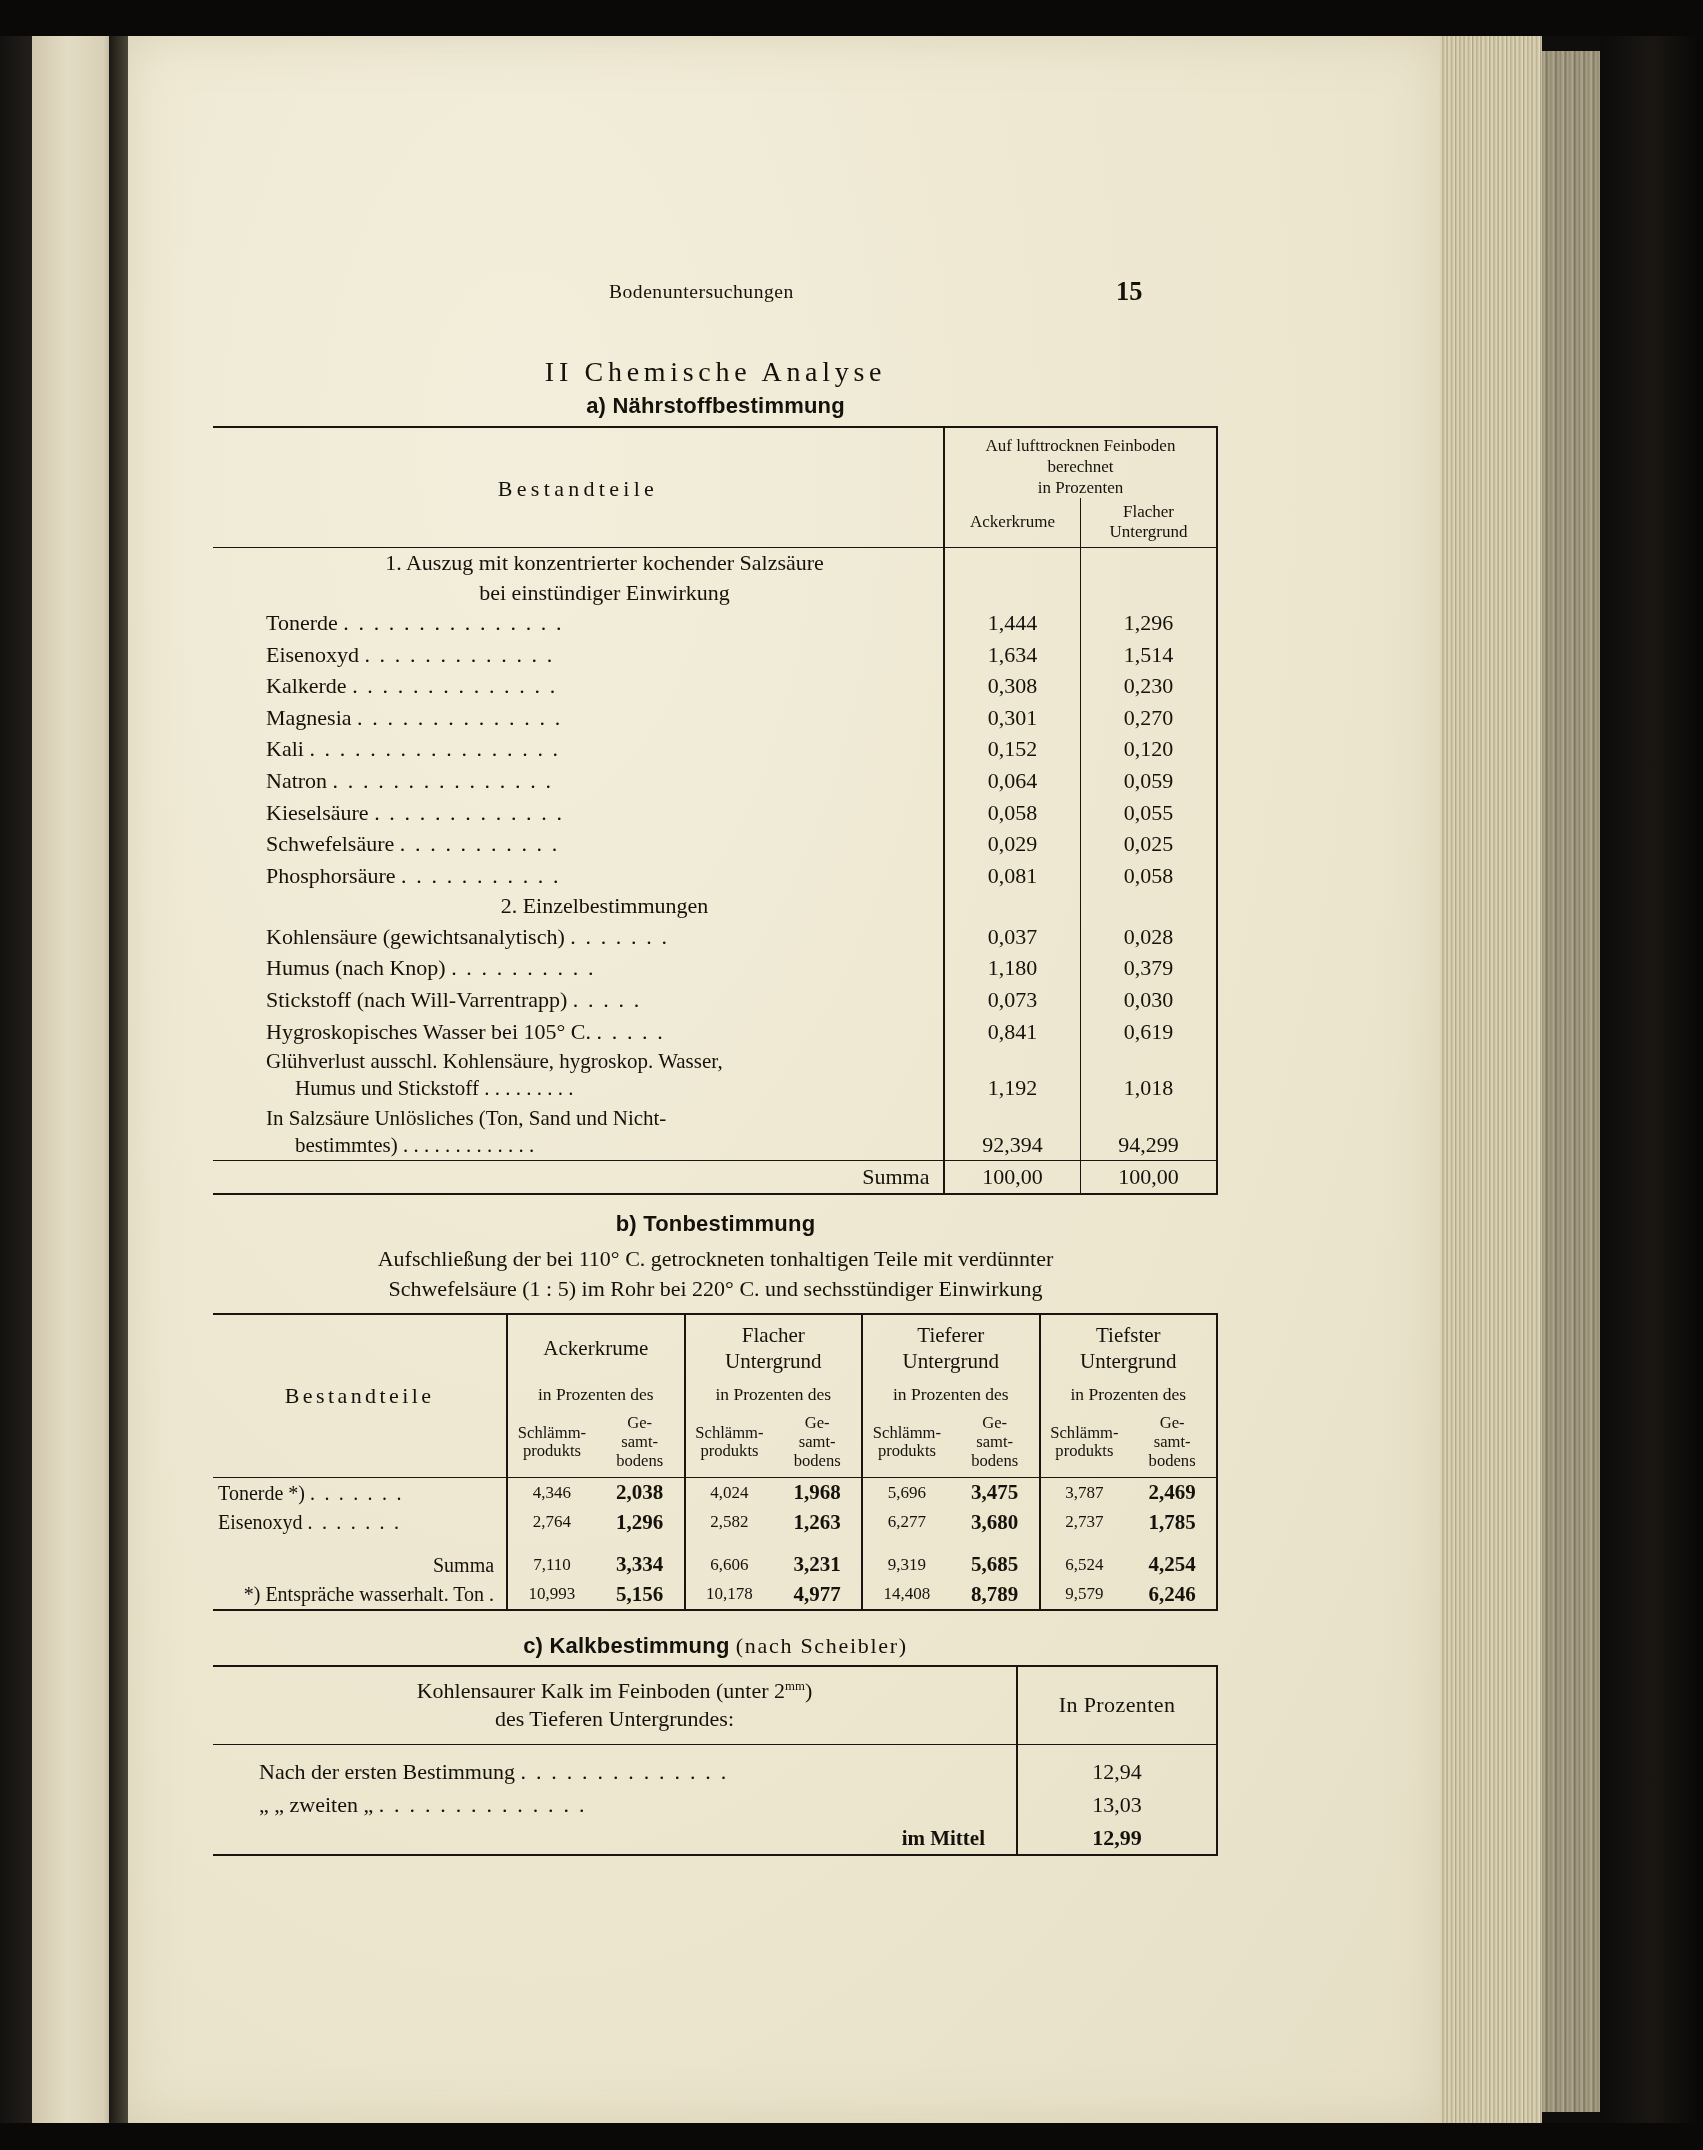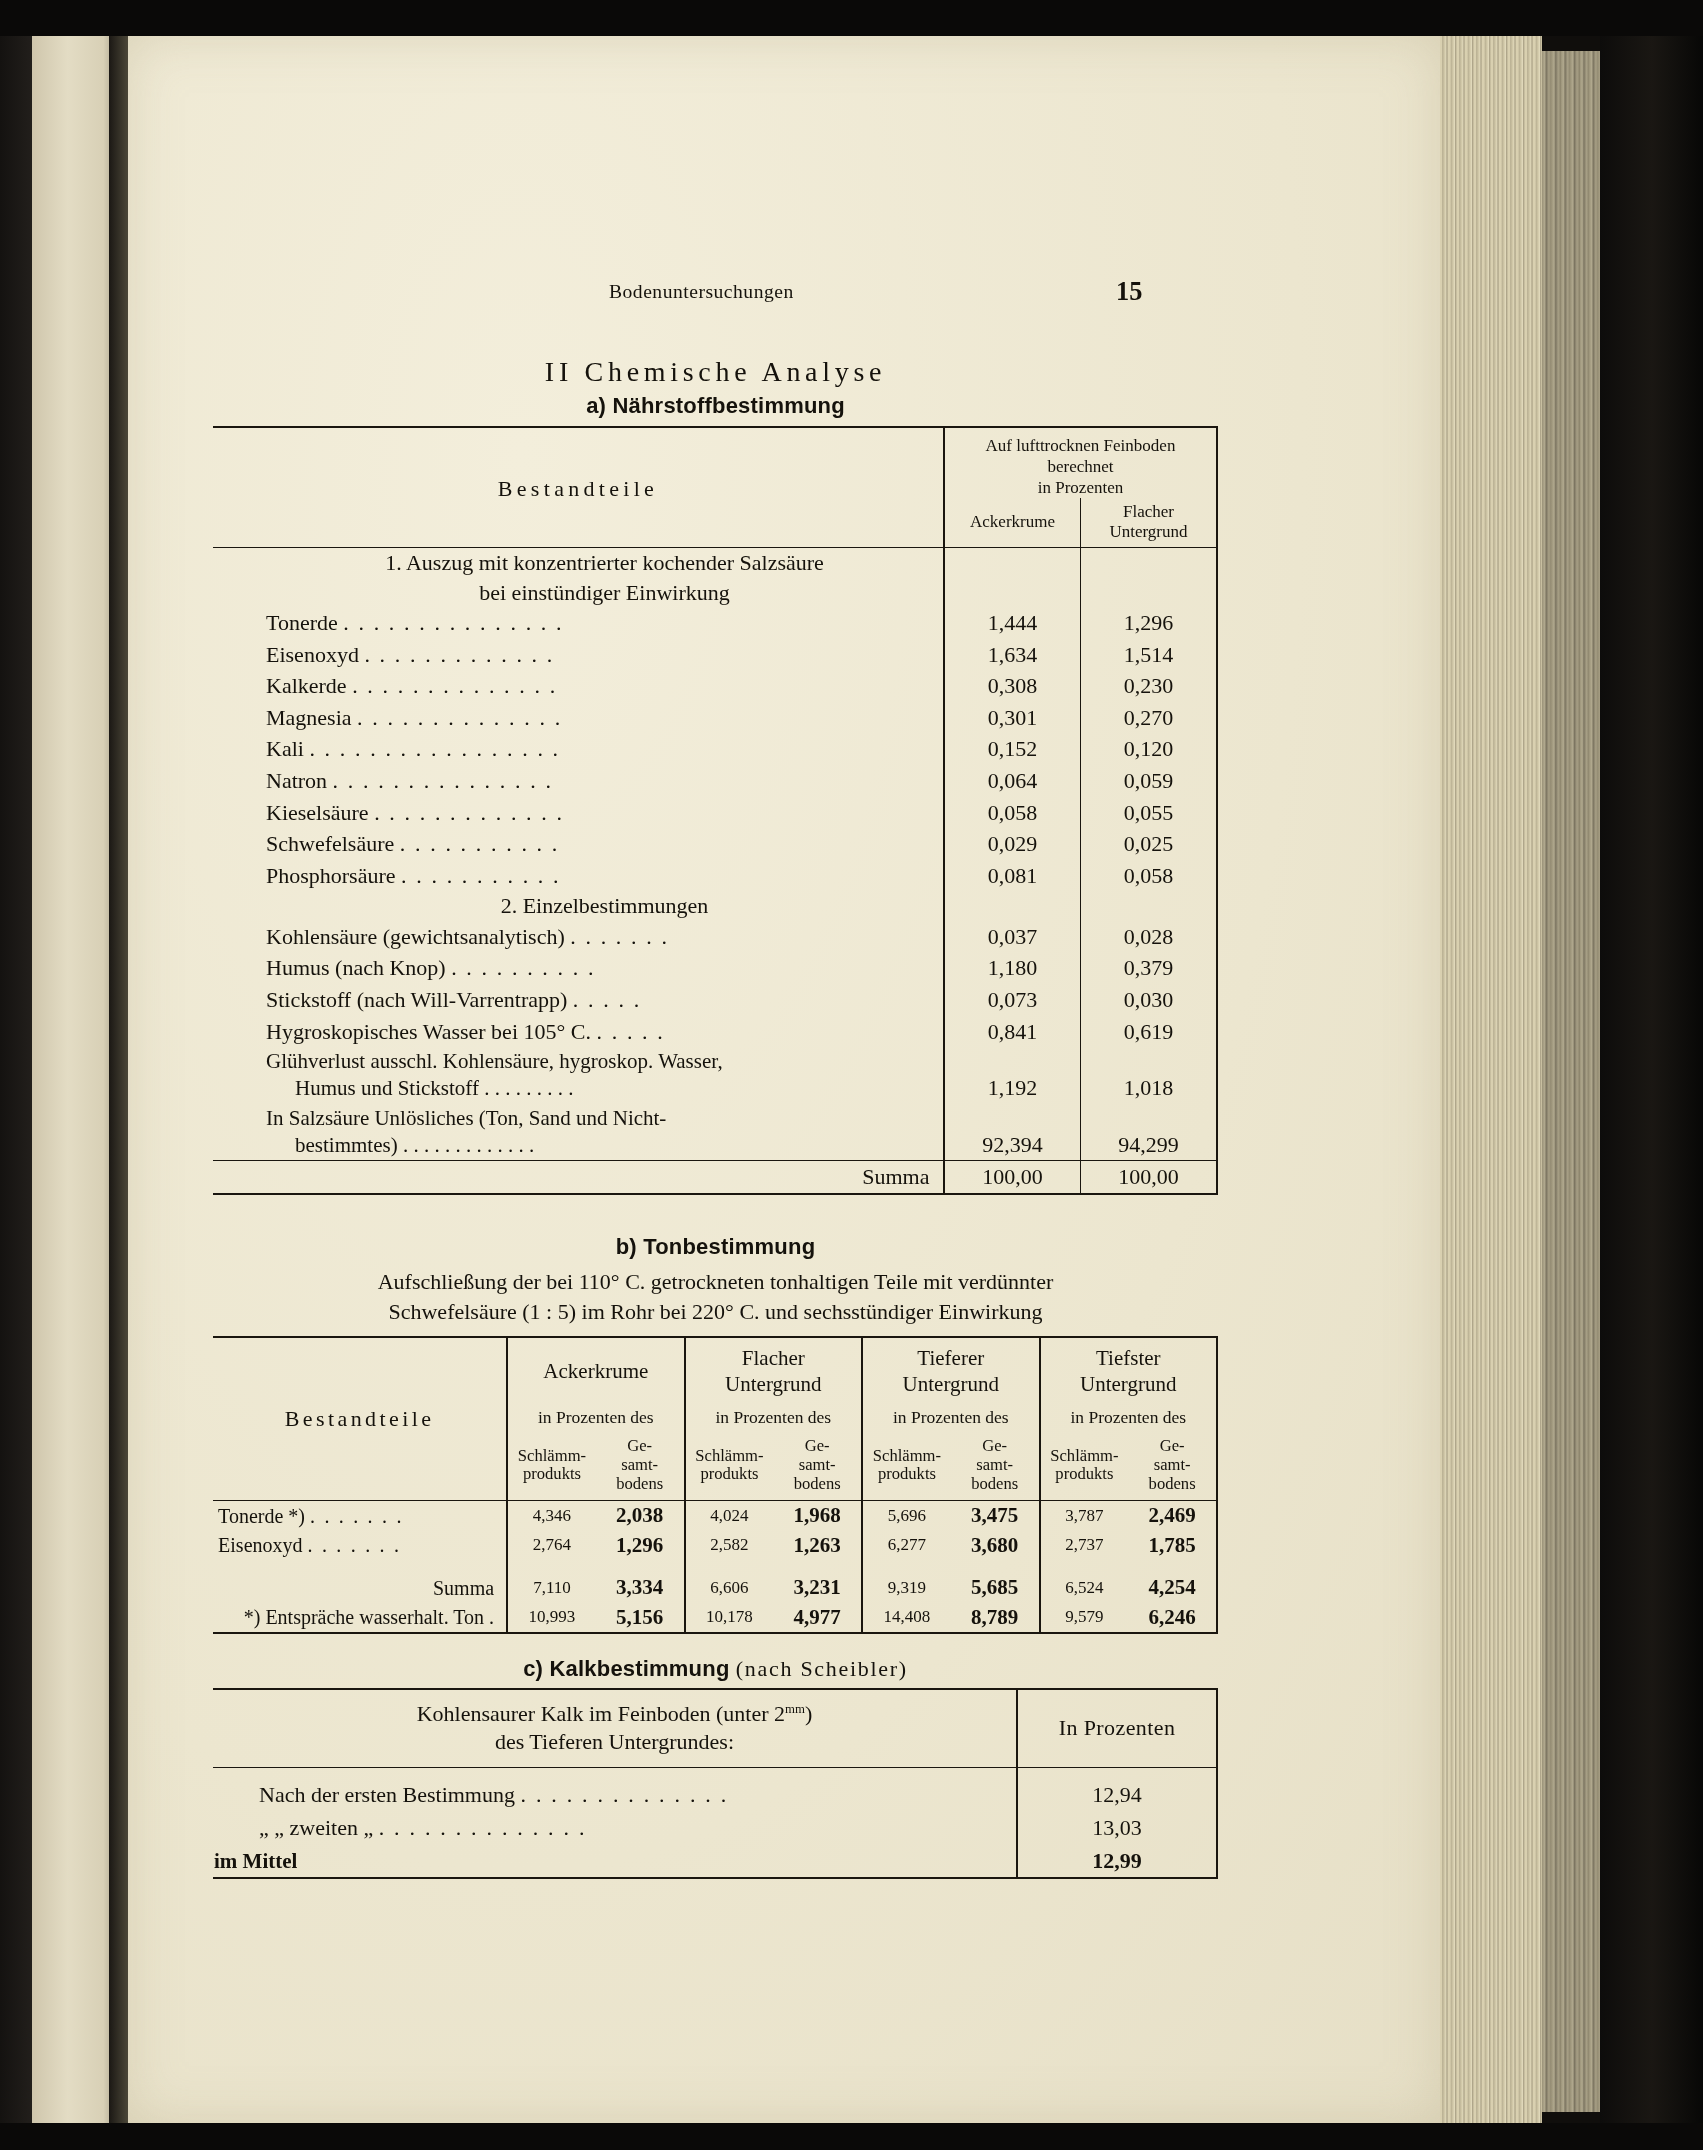--- a/index.html
+++ b/index.html
@@ -76,21 +76,21 @@
 
   h1.sec-title {
     text-align: center; font-size: 28px; font-weight: 400;
     letter-spacing: 4.7px; margin: 41px 0 5.1px 0;
   }
   .subhead {
     text-align: center; font-family: "Liberation Sans", sans-serif;
     font-size: 22px; font-weight: 700; margin: 0 0 5.1px 0; letter-spacing: 0.2px;
   }
   .subhead .reg { font-family: "Liberation Serif", serif; font-weight: 400; letter-spacing: 1.7px;}
-  .subhead-b { margin-top: 39px; }
+  .subhead-b { margin-top: 16px; }
 
   table.t { border-collapse: collapse; width: 100%; font-size: 21px; }
   .rule-thick { border-top: 2.6px solid #1a160f; }
   .rule-thin  { border-top: 1.3px solid #1a160f; }
 
   
   .tA { margin-top: 6.8px; }
   .tA .hdr-left {
     text-align: center; vertical-align: middle; padding: 22px 0 19px 0;
     font-size: 22px; letter-spacing: 4.3px;
@@ -127,21 +127,21 @@
   .tB td.vb { text-align: center; width: 78px; font-size: 21px; font-weight: 700; line-height: 1.32; }
   .tB .rtlab { text-align: right; padding-right: 12px; white-space: nowrap; }
   .tB .small { font-size: 16.6px; }
 
   
   .tC { margin-top: 3.4px; font-size: 21px; }
   .tC .chead { text-align: center; font-size: 22px; line-height: 1.3; padding: 10.2px 0 10.2px 0; }
   .tC .chead-r { text-align: center; font-size: 22px; letter-spacing: 0.4px; }
   .tC td.lab { padding-left: 46px; white-space: nowrap; font-size: 22px; line-height: 1.4; }
   .tC td.val { text-align: center; width: 196px; font-size: 22px; line-height: 1.4; }
-  .tC .mittel { padding-right: 31px; font-weight: 700; font-size: 21px; }
+  .tC .mittel { text-align: right; padding-right: 31px; font-weight: 700; font-size: 21px; }
   .tC .bold { font-weight: 700; }
   sup.sm { font-size: 12.8px; vertical-align: super; }
   .dotline { letter-spacing: 2.2px; }
 </style>
 </head>
 <body>
 
 <div class="scan"></div>
 <div class="left-dark"></div>
 <div class="left-page-edge"></div>

